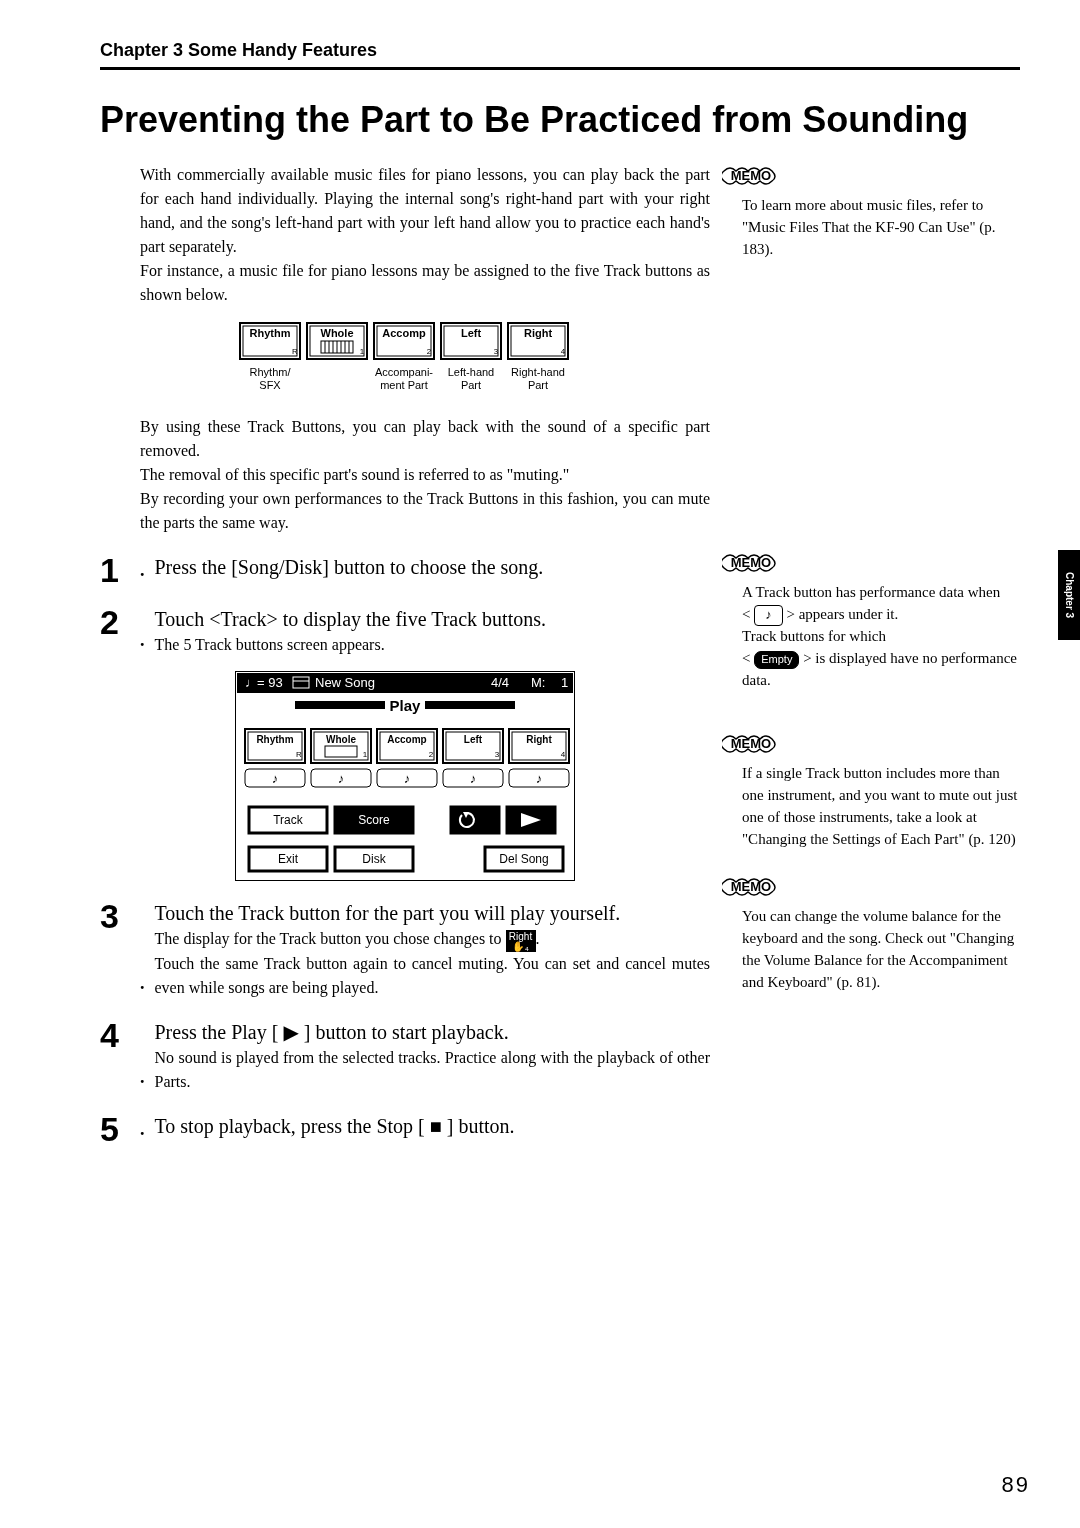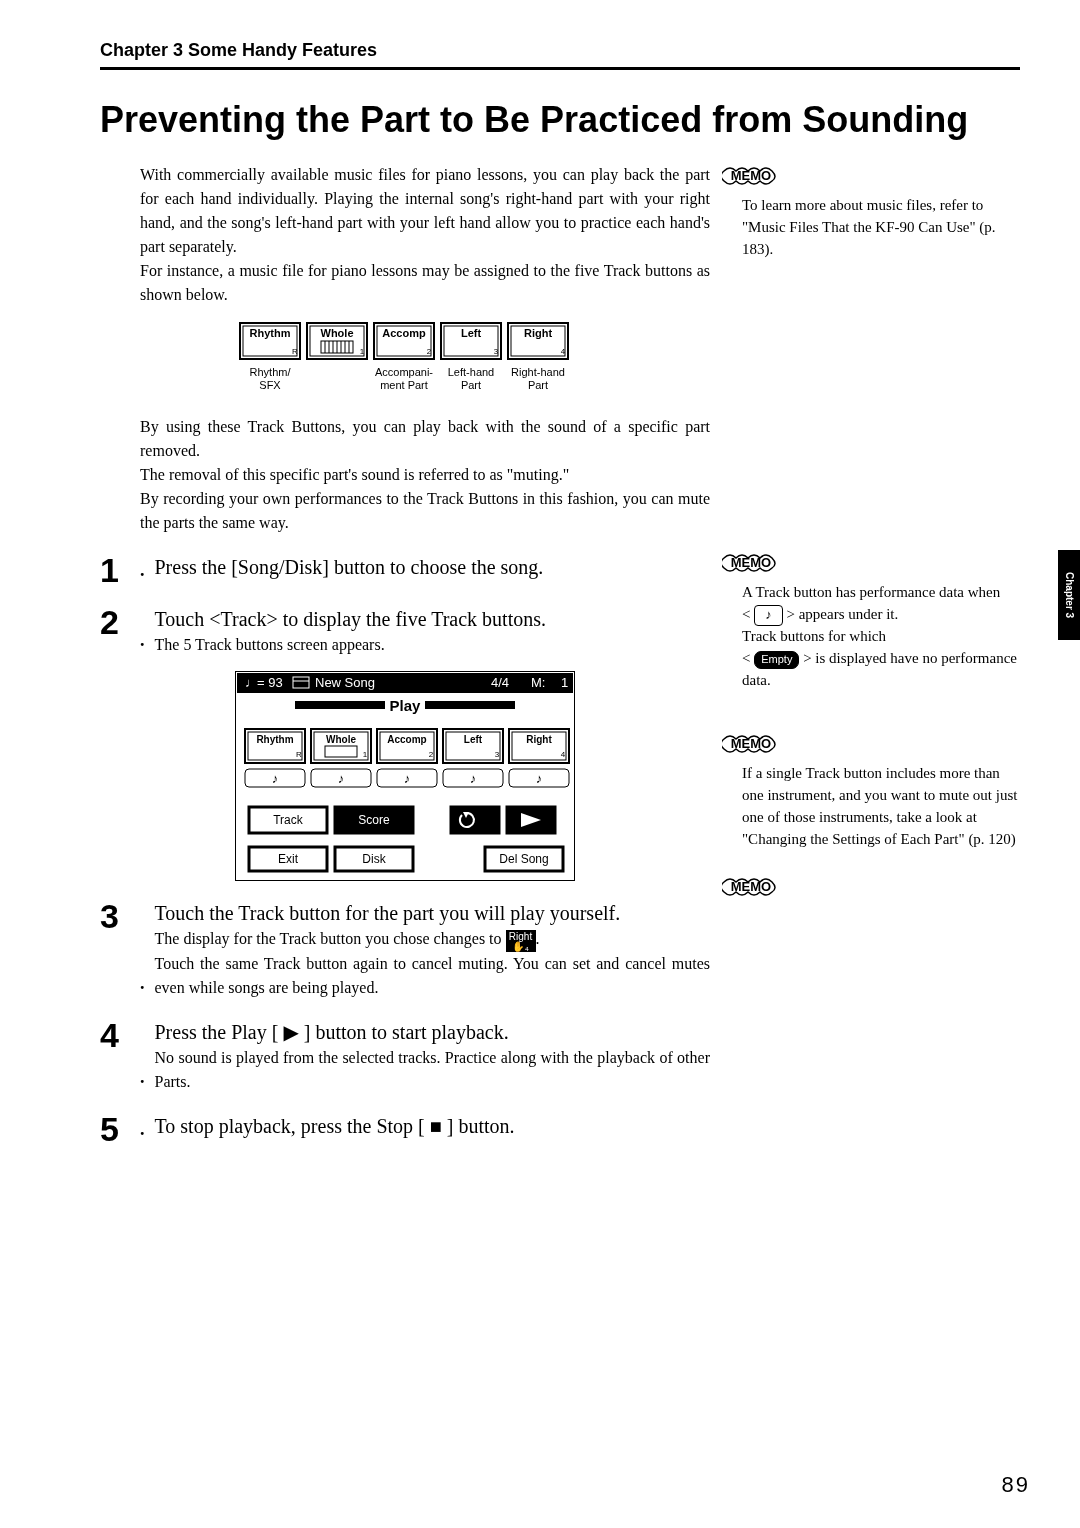--- a/index.html
+++ b/index.html
@@ -424,20 +424,21 @@
 
       <div>
         <div class="memo-label">
           <span class="memo-icon">
             <svg class="memo-svg" viewBox="0 0 58 26">
                 <path d="M2 8 Q8 2 14 8 Q20 2 26 8 Q32 2 38 8 Q44 2 50 8 Q56 14 50 18 Q44 24 38 18 Q32 24 26 18 Q20 24 14 18 Q8 24 2 18 Q-4 13 2 8 Z" fill="#fff" stroke="#000" stroke-width="1.5"></path>
                 <text x="29" y="17" font-family="Arial" font-weight="bold" font-size="13" text-anchor="middle">MEMO</text>
               </svg>
           </span>
         </div>
+        <div class="memo-body">You can change the volume balance for the keyboard and the song. Check out "Changing the Volume Balance for the Accompaniment and Keyboard" (p. 81).</div>
       </div>
 
     </div>
   </div>
 
   <div class="side-tab">Chapter 3</div>
   <div class="page-num">89</div>
 </div>
 
 </body></html>

